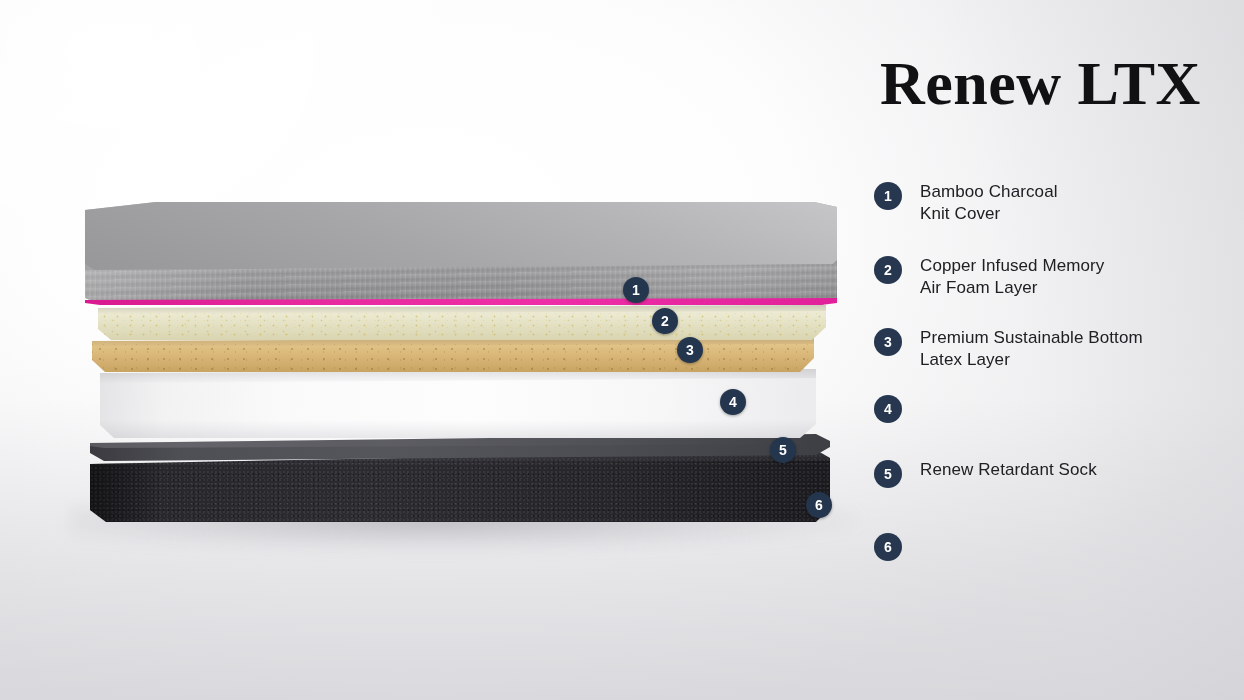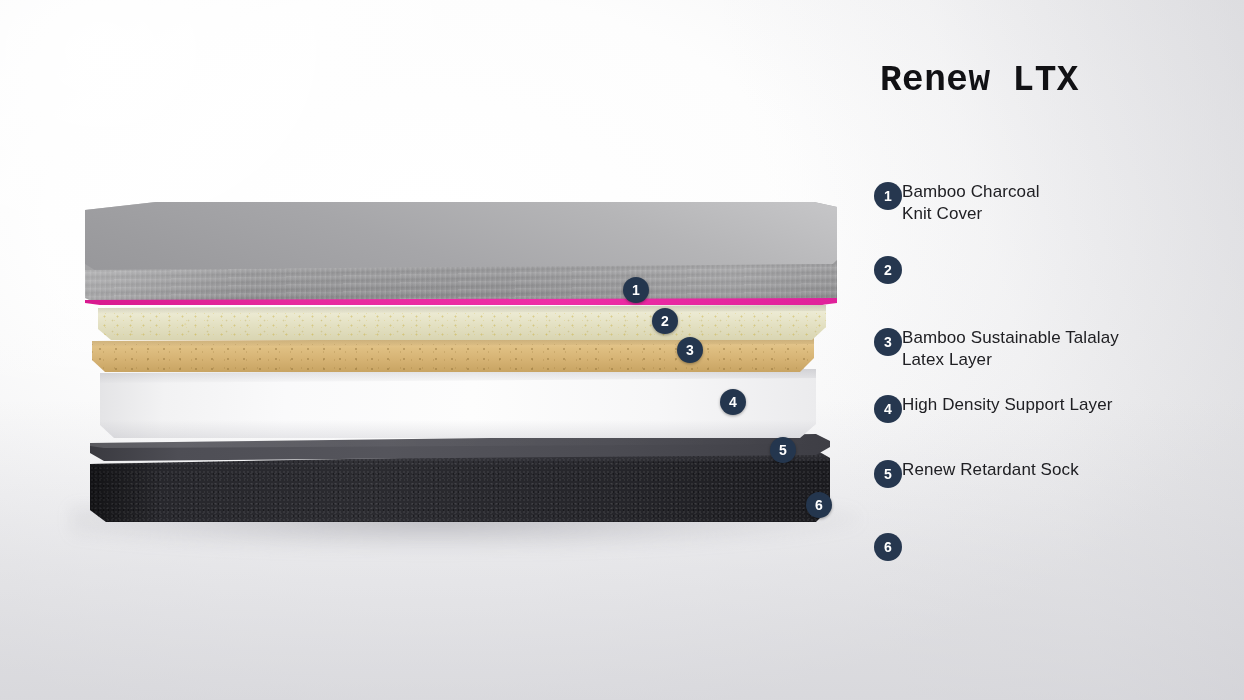--- a/index.html
+++ b/index.html
@@ -194,43 +194,44 @@
     font-size:14px; font-weight:bold;
     display:flex; align-items:center; justify-content:center;
     box-shadow:0 1px 3px rgba(0,0,0,0.35);
     line-height:1;
   }
 
   
   #panel { position:absolute; left:862px; top:0; width:382px; height:700px; }
 
   #title {
-    position:absolute; left:18px; top:60px;
-    font-family:Liberation Mono, monospace;
-    font-size:36px; font-weight:bold;
+    position:absolute; left:18px; top:48px;
+    font-family:Liberation Serif, serif;
+    font-size:62px; font-weight:bold;
     color:#111114;
     letter-spacing:0.5px;
     white-space:nowrap;
   }
 
   .legend-item {
     position:absolute; left:12px;
     display:flex; align-items:flex-start;
     width:368px;
   }
   .legend-badge {
     flex:0 0 auto;
     width:28px; height:28px; border-radius:50%;
     background:#26374f; color:#fff;
     font-size:14px; font-weight:bold;
     display:flex; align-items:center; justify-content:center;
     line-height:1;
     margin-top:1px;
   }
   .legend-text {
+    margin-left:18px;
     font-size:17px;
     line-height:22px;
     color:#202024;
     letter-spacing:0.1px;
     white-space:pre-line;
   }
 </style>
 </head>
 <body>
 
@@ -297,35 +298,36 @@
         <span>1</span>
       </div>
     <div class="legend-text">Bamboo Charcoal
 Knit Cover</div>
   </div>
 
   <div class="legend-item" style="top:255px;">
     <div class="legend-badge">
         <span>2</span>
       </div>
+    <div class="legend-text">Copper Infused Memory
+Air Foam Layer</div>
   </div>
 
   <div class="legend-item" style="top:327px;">
     <div class="legend-badge">
         <span>3</span>
       </div>
-    <div class="legend-text">Bamboo Sustainable Talalay
+    <div class="legend-text">Premium Sustainable Bottom
 Latex Layer</div>
   </div>
 
   <div class="legend-item" style="top:394px;">
     <div class="legend-badge">
         <span>4</span>
       </div>
-    <div class="legend-text">High Density Support Layer</div>
   </div>
 
   <div class="legend-item" style="top:459px;">
     <div class="legend-badge">
         <span>5</span>
       </div>
     <div class="legend-text">Renew Retardant Sock</div>
   </div>
 
   <div class="legend-item" style="top:532px;">

